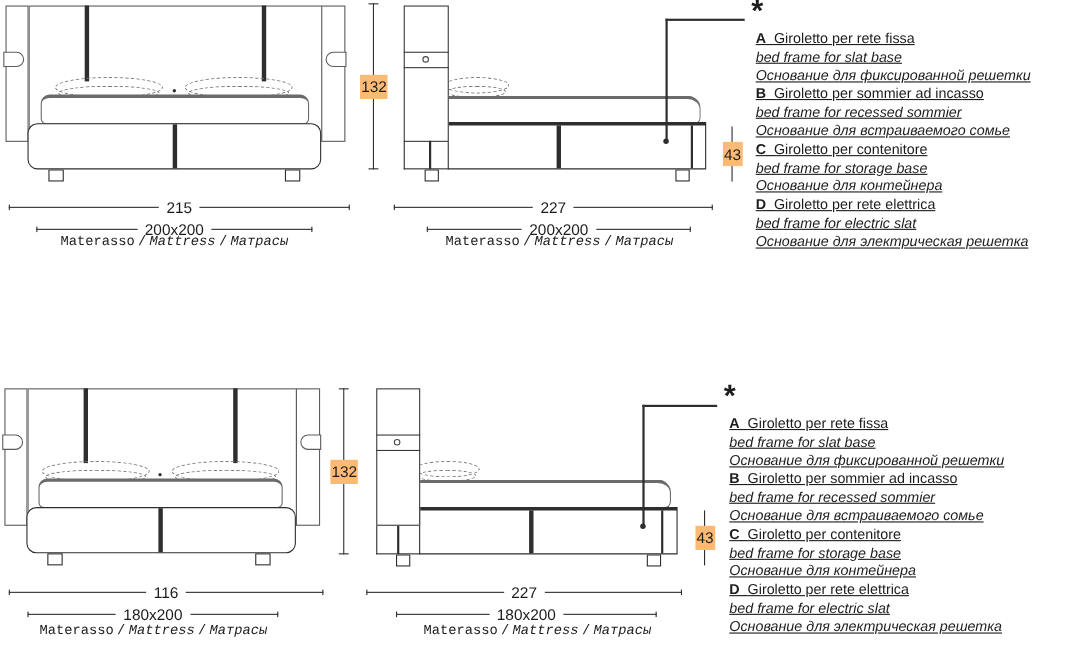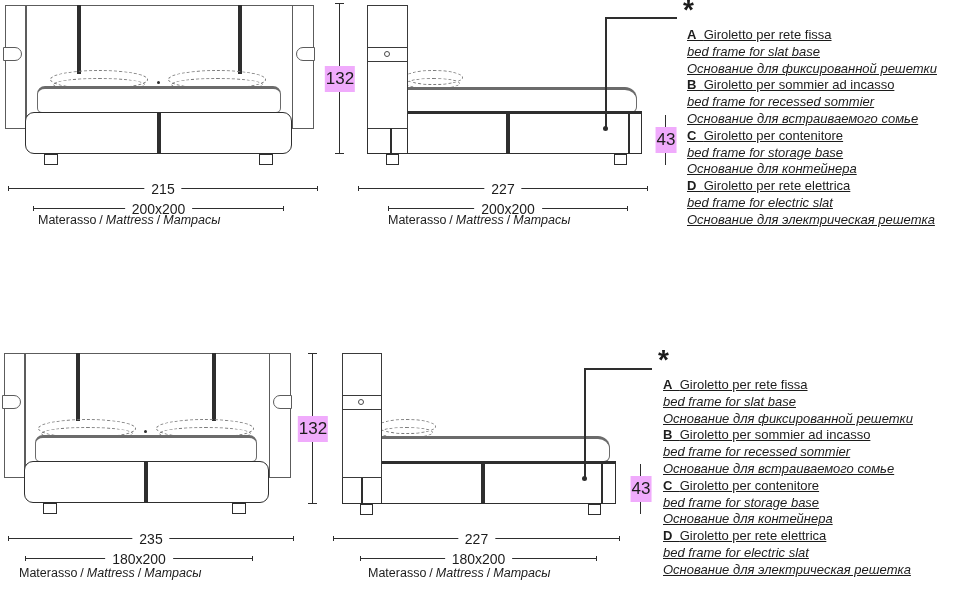--- a/index.html
+++ b/index.html
@@ -21,24 +21,24 @@
   
   .hdim{position:absolute;height:0;border-top:1.2px solid #2e2e2e;}
   .hdim::before,.hdim::after{content:"";position:absolute;width:1.2px;height:5px;background:#2e2e2e;top:-3px;}
   .hdim::before{left:0;} .hdim::after{right:0;}
   .hdim span{position:absolute;left:50%;top:0;transform:translate(-50%,-52%);
              background:#fff;padding:0 7px;font-size:14px;white-space:nowrap;}
   .vdim{position:absolute;width:0;border-left:1.2px solid #2e2e2e;}
   .vdim::before,.vdim::after{content:"";position:absolute;height:1.2px;width:9px;background:#2e2e2e;left:-5px;}
   .vdim::before{top:0;} .vdim::after{bottom:0;}
   .vdim span{position:absolute;top:50%;left:50%;transform:translate(-50%,-50%);
-             background:#f0abfc;padding:3px 1px;font-size:17px;white-space:nowrap;}
+             background:#fdba74;padding:3px 1px;font-size:14px;white-space:nowrap;}
   .noticks::before,.noticks::after{display:none;}
   
-  .caption{position:absolute;font-size:12.5px;text-align:left;white-space:nowrap;}
+  .caption{position:absolute;font-size:12.5px;text-align:center;white-space:nowrap;font-family:Liberation Mono, monospace;}
   .caption i{font-style:italic;}
   .caption .sep{padding:0 3px;}
   .lgd{position:absolute;font-size:13px;line-height:16.8px;white-space:nowrap;text-decoration:underline;}
   .lgd .tr{font-style:italic;}
   .lgd b{font-weight:bold;}
   .ast{position:absolute;font-size:28px;line-height:28px;font-weight:bold;}
   .ldr{background:#2e2e2e;}
 </style>
 </head>
 <body>
@@ -139,21 +139,21 @@
     <div class="s dot" style="left:144px;top:430px;width:3px;height:3px;"></div>
     <div class="s mat" style="left:35px;top:435px;width:222px;height:27px;border-radius:8px 8px 5px 5px;"></div>
     <div class="s bd" style="left:24px;top:461px;width:245px;height:42px;border-radius:9px;"></div>
     <div class="s fill" style="left:144px;top:462px;width:4px;height:40px;"></div>
     <div class="s bd" style="left:43px;top:503px;width:14px;height:11px;"></div>
     <div class="s bd" style="left:232px;top:503px;width:14px;height:11px;"></div>
     <div class="vdim" style="left:312px;top:353px;height:151px;">
         <span>132</span>
       </div>
     <div class="hdim" style="left:8px;top:538px;width:286px;">
-        <span>235</span>
+        <span>116</span>
       </div>
     <div class="hdim" style="left:25px;top:558px;width:228px;">
         <span>180x200</span>
       </div>
     <div class="caption" style="left:19px;top:566px;width:241px;">
       <span>Materasso</span><span class="sep">/</span><i>Mattress</i><span class="sep">/</span><i>Матрасы</i>
     </div>
   </div>
 
   <div class="grp">

